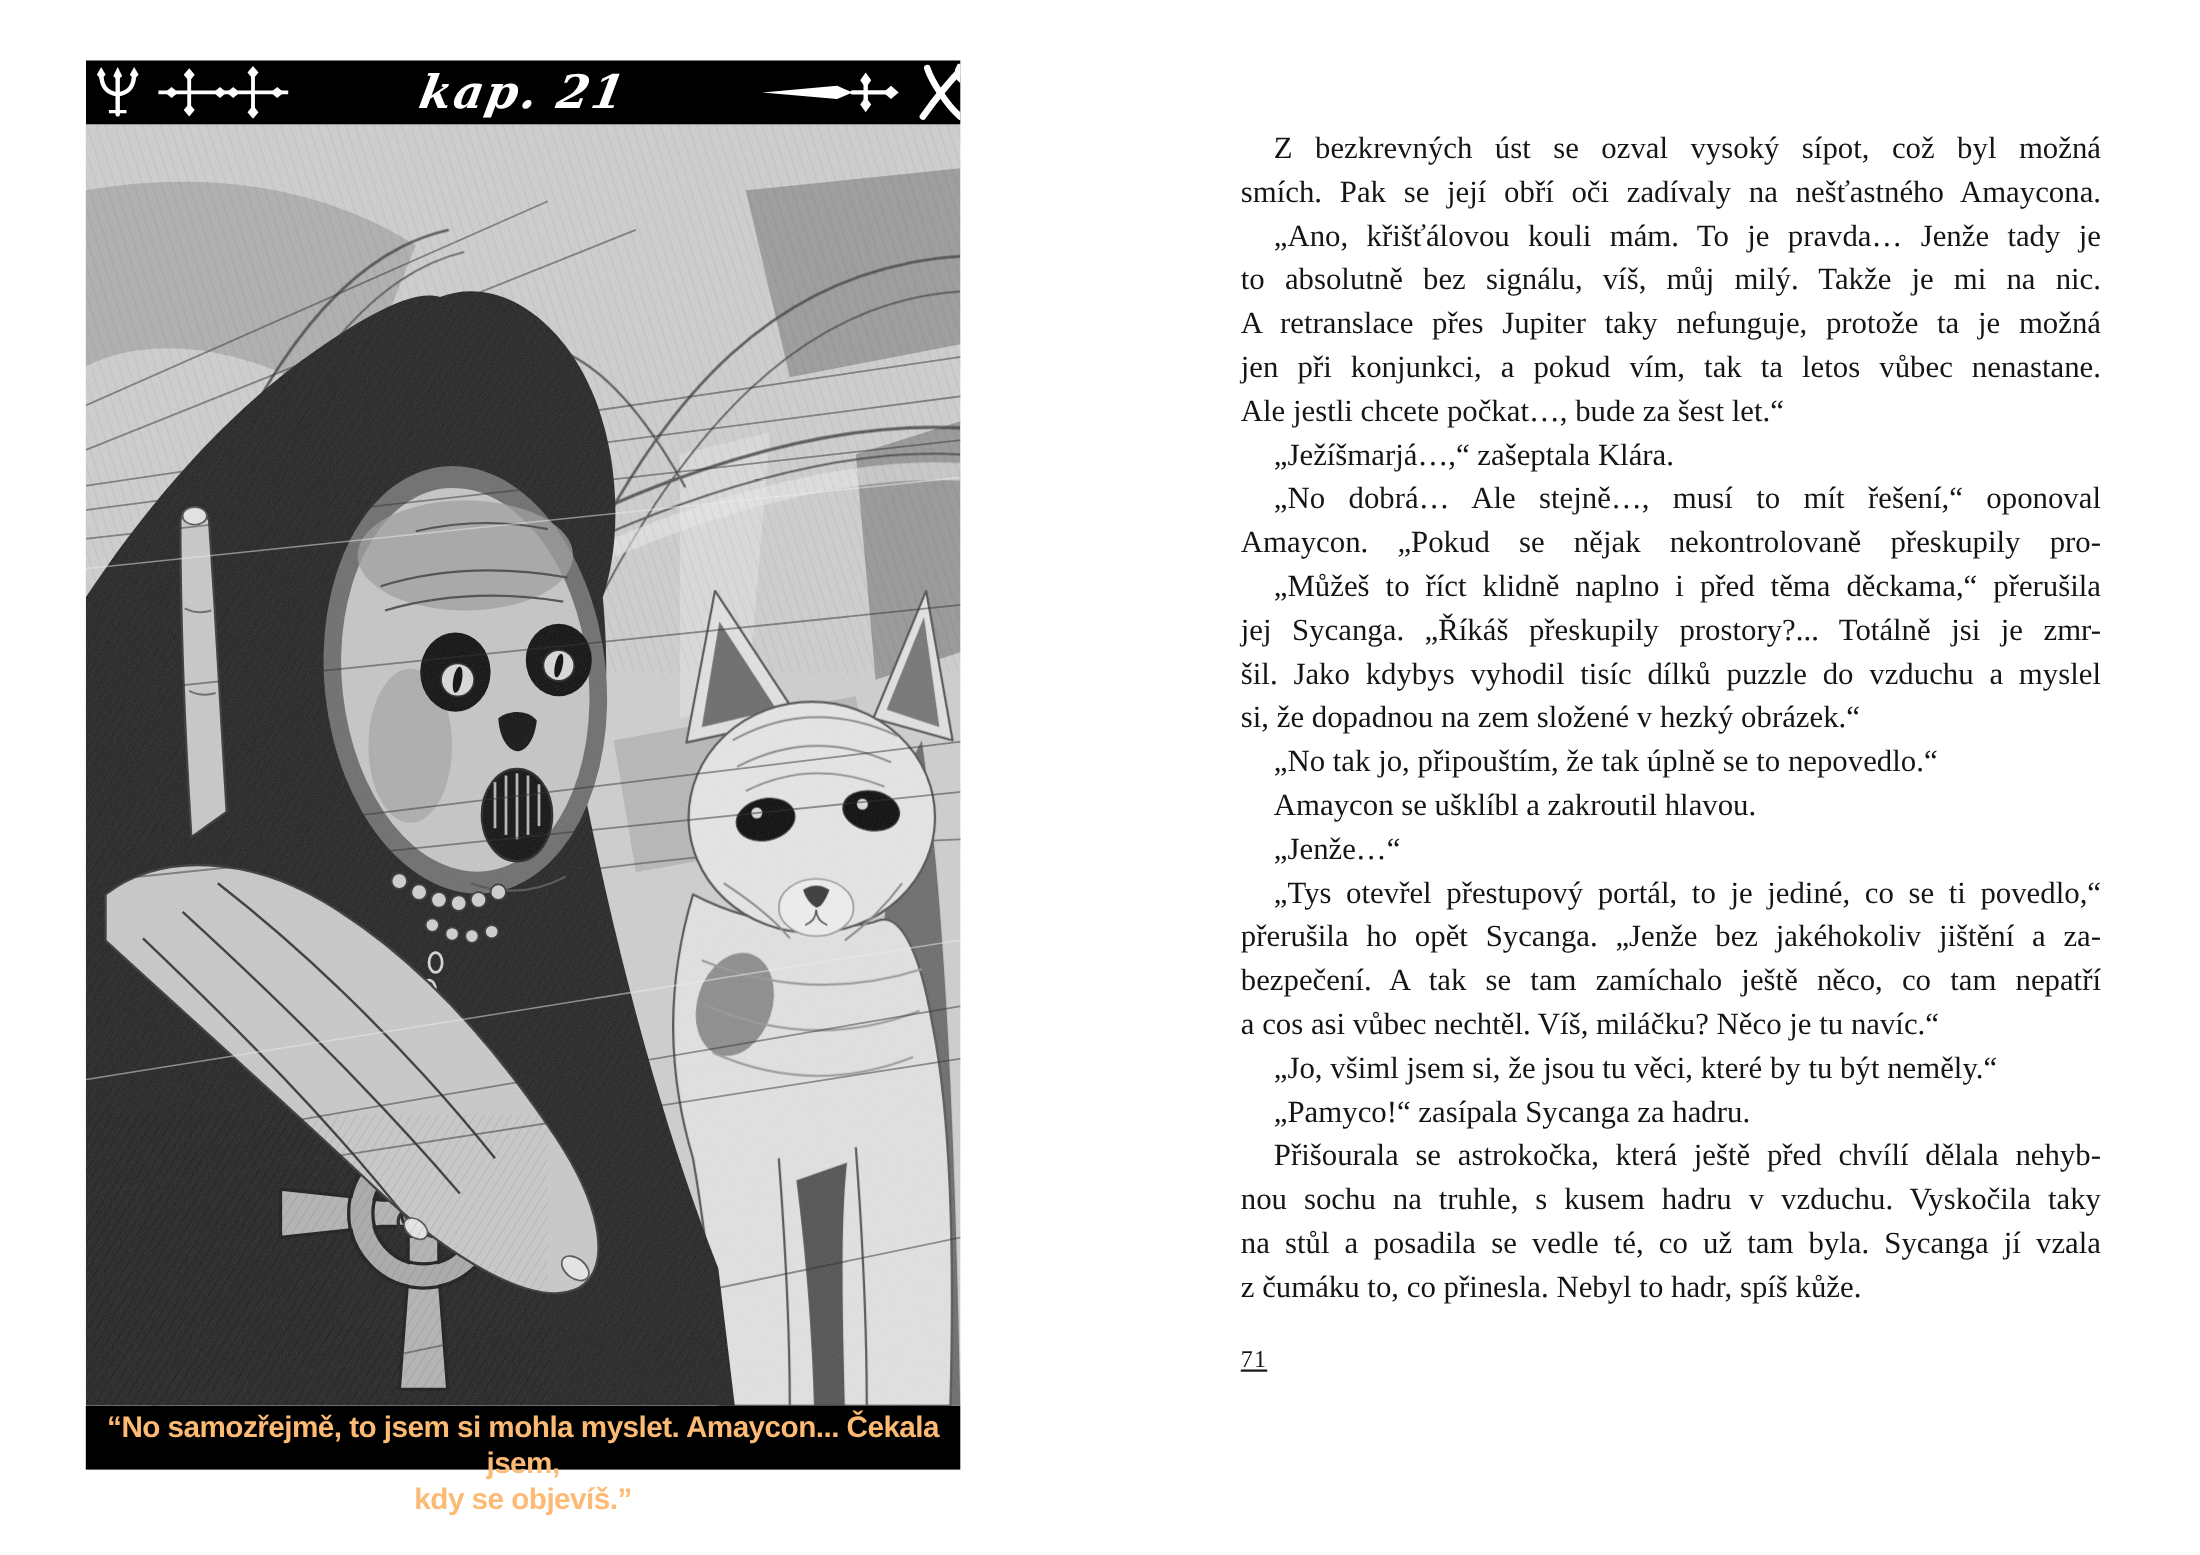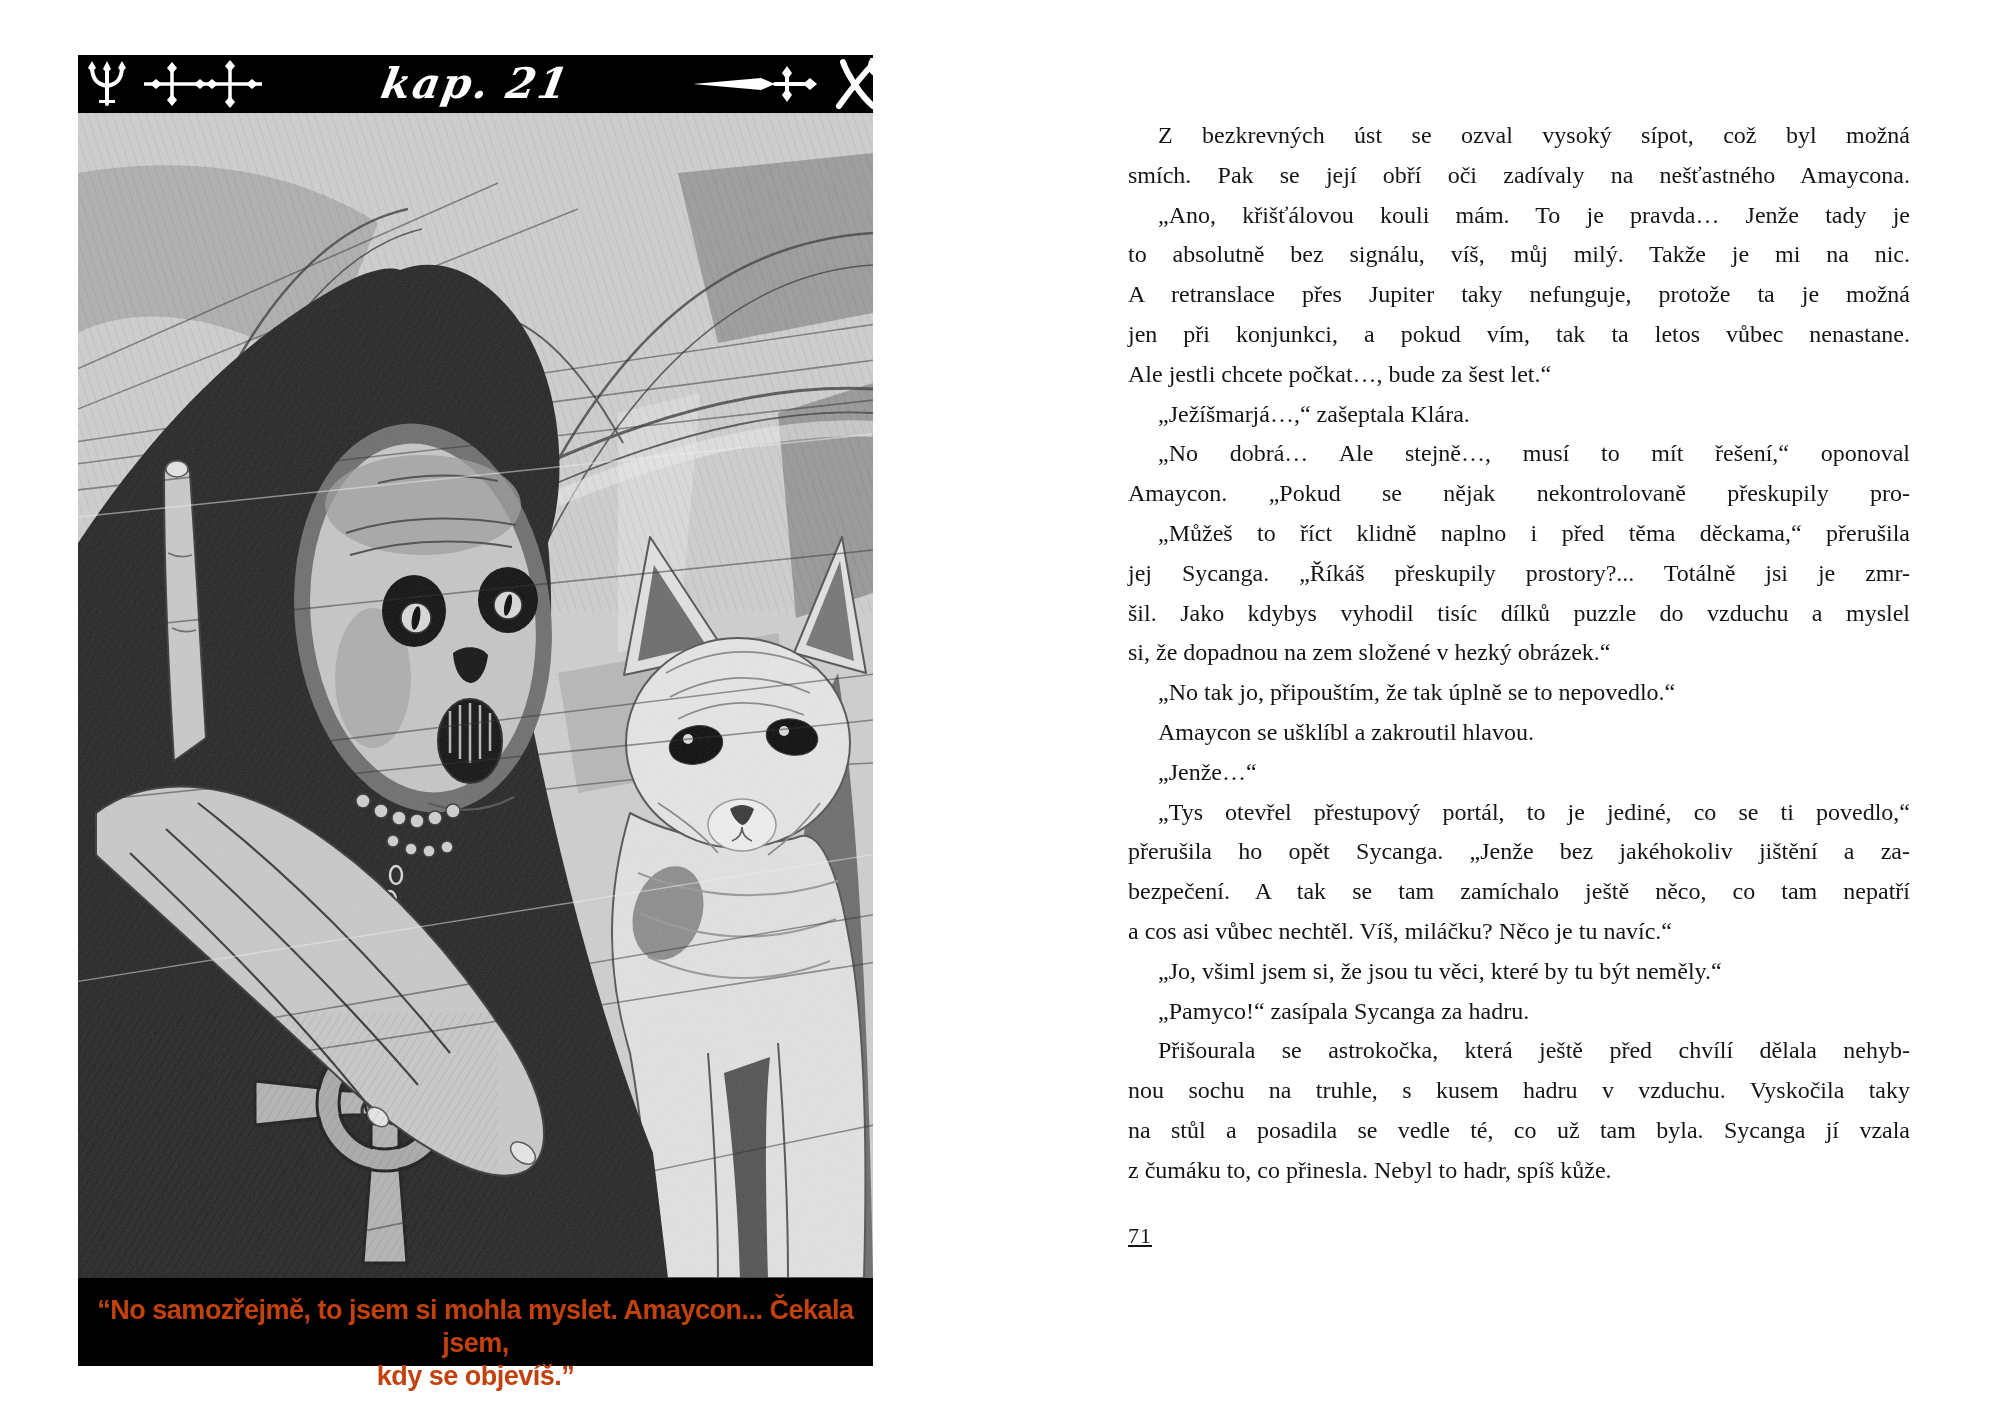--- a/index.html
+++ b/index.html
@@ -12,27 +12,27 @@
   .chapter-bar svg{display:block;flex:0 0 auto;}
   .tridenticon{margin-left:8px;}
   .crosscluster{margin-left:14px;}
   .chapter-label{position:absolute;left:0;right:0;text-align:center;color:#fff;
       font-family:"DejaVu Serif", serif;font-style:italic;font-weight:700;font-size:42px;
       transform:skewX(-10deg);letter-spacing:2px;line-height:58px;}
   .bar-right{margin-left:auto;display:flex;align-items:center;}
   .daggericon{margin-right:10px;}
   .runex{margin-right:-6px;}
   .artwork{display:block;width:795px;height:1165px;background:#cfcfcf;}
-  .caption-bar{height:88px;background:#000;color:#c2410c;text-align:center;
+  .caption-bar{height:58px;background:#000;color:#fdba74;text-align:center;
       font-family:"Liberation Sans", sans-serif;font-weight:700;font-size:27px;
-      letter-spacing:-0.5px;line-height:33px;padding-top:16px;box-sizing:border-box;}
+      letter-spacing:-0.5px;line-height:33px;padding-top:3px;box-sizing:border-box;}
 
   
   .textcol{position:absolute;left:1128px;top:116px;width:782px;}
-  .bline{font-size:24px;line-height:39.8px;text-align:left;white-space:normal;}
+  .bline{font-size:28px;line-height:39.8px;text-align:left;white-space:normal;}
   .bline.j{text-align:justify;text-align-last:justify;}
   .bline.in{text-indent:30px;}
   .pagenum{margin-top:32px;text-align:left;font-size:22px;letter-spacing:1px;text-decoration:underline;}
 </style>
 </head>
 <body>
 
 <div class="spread">
 
   <figure class="illo">

